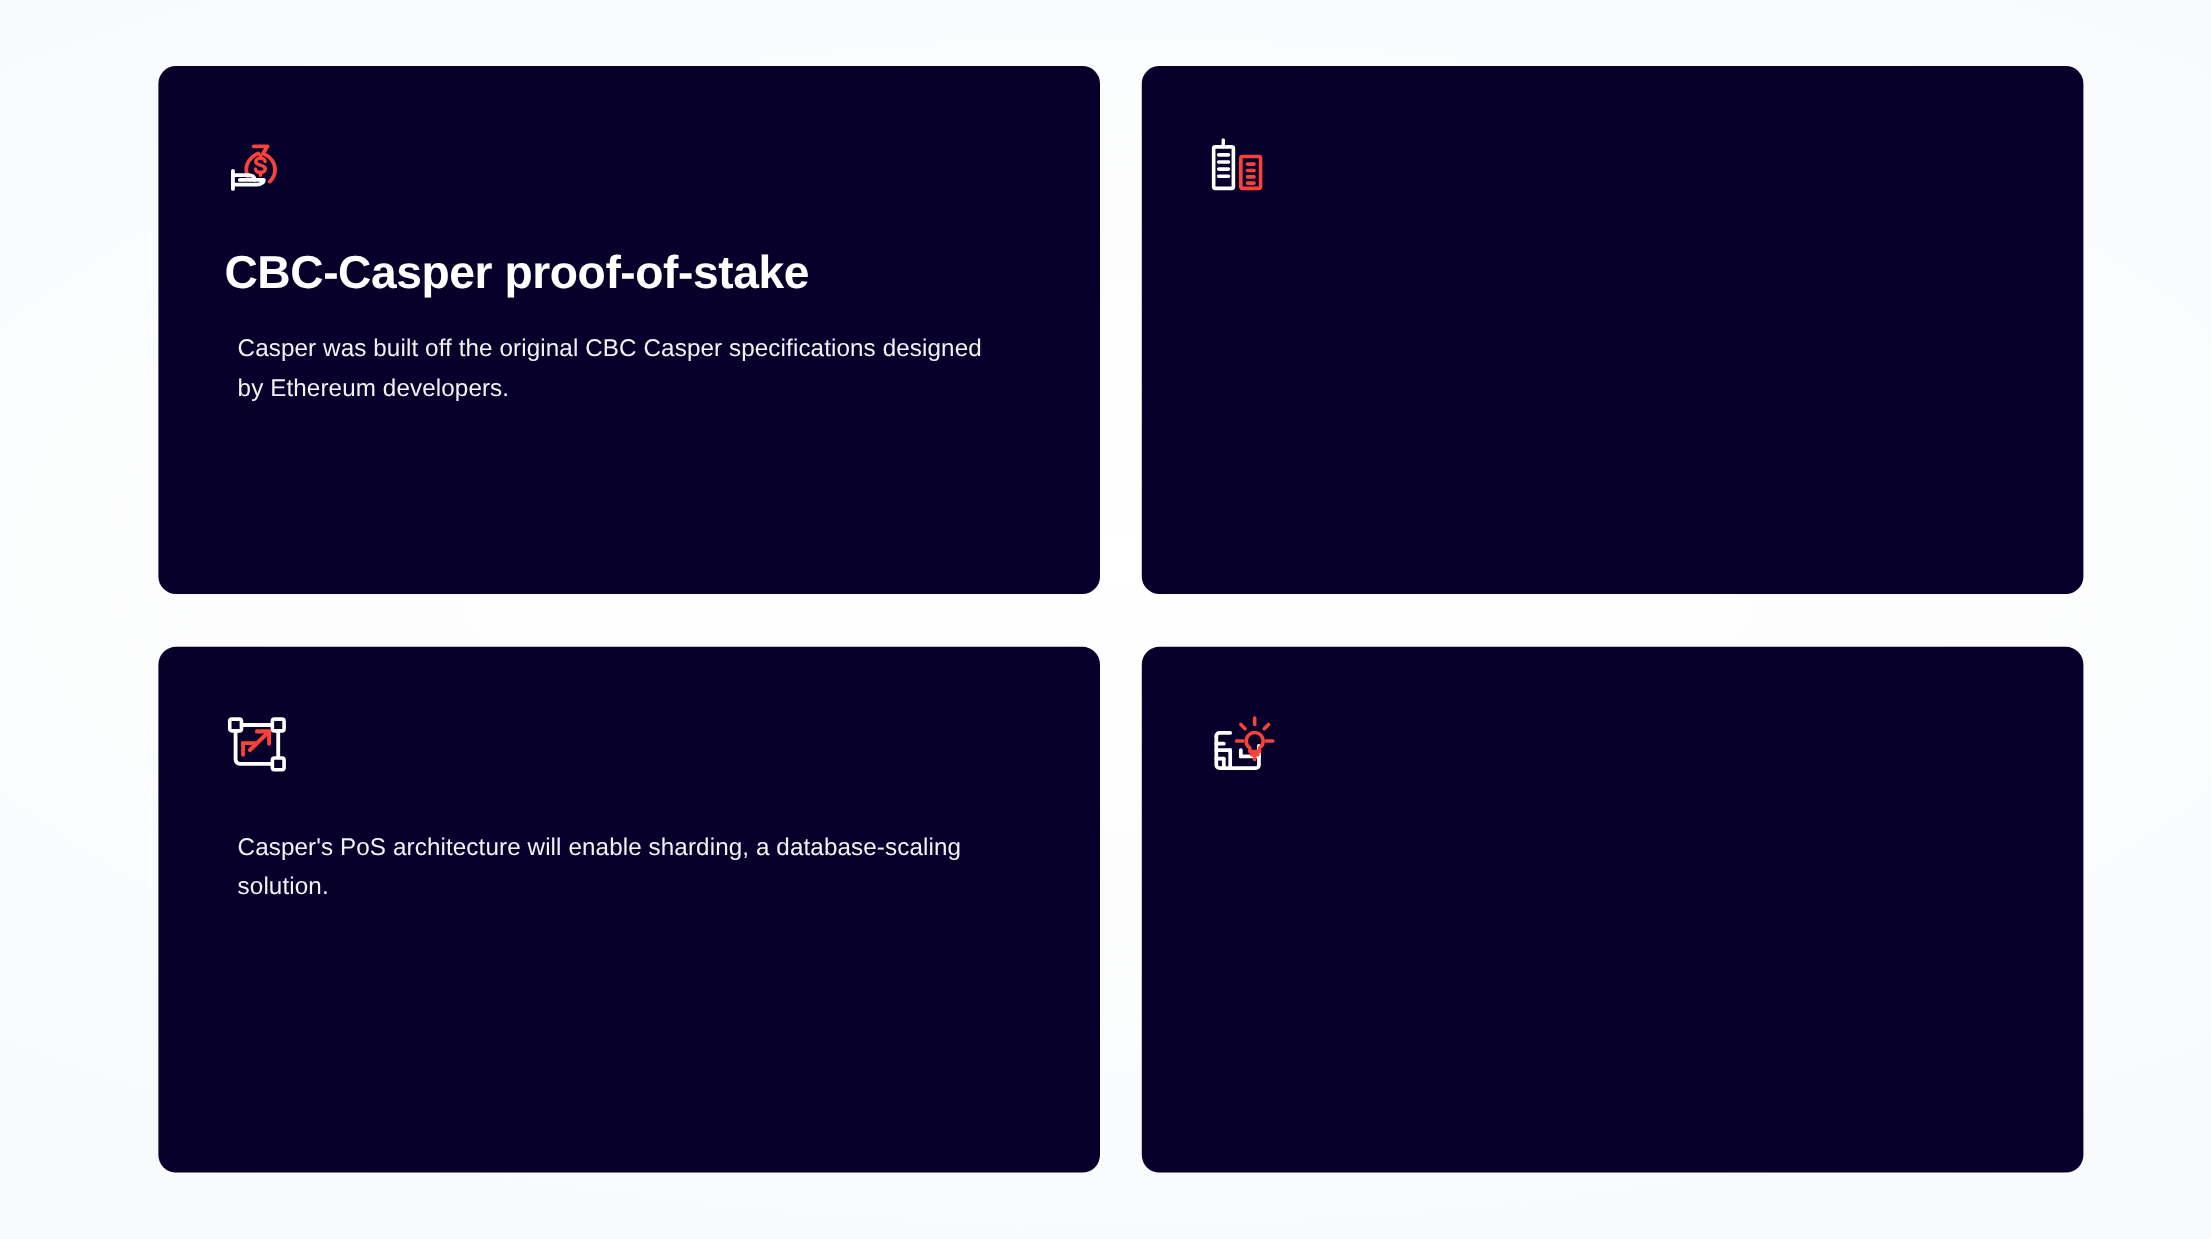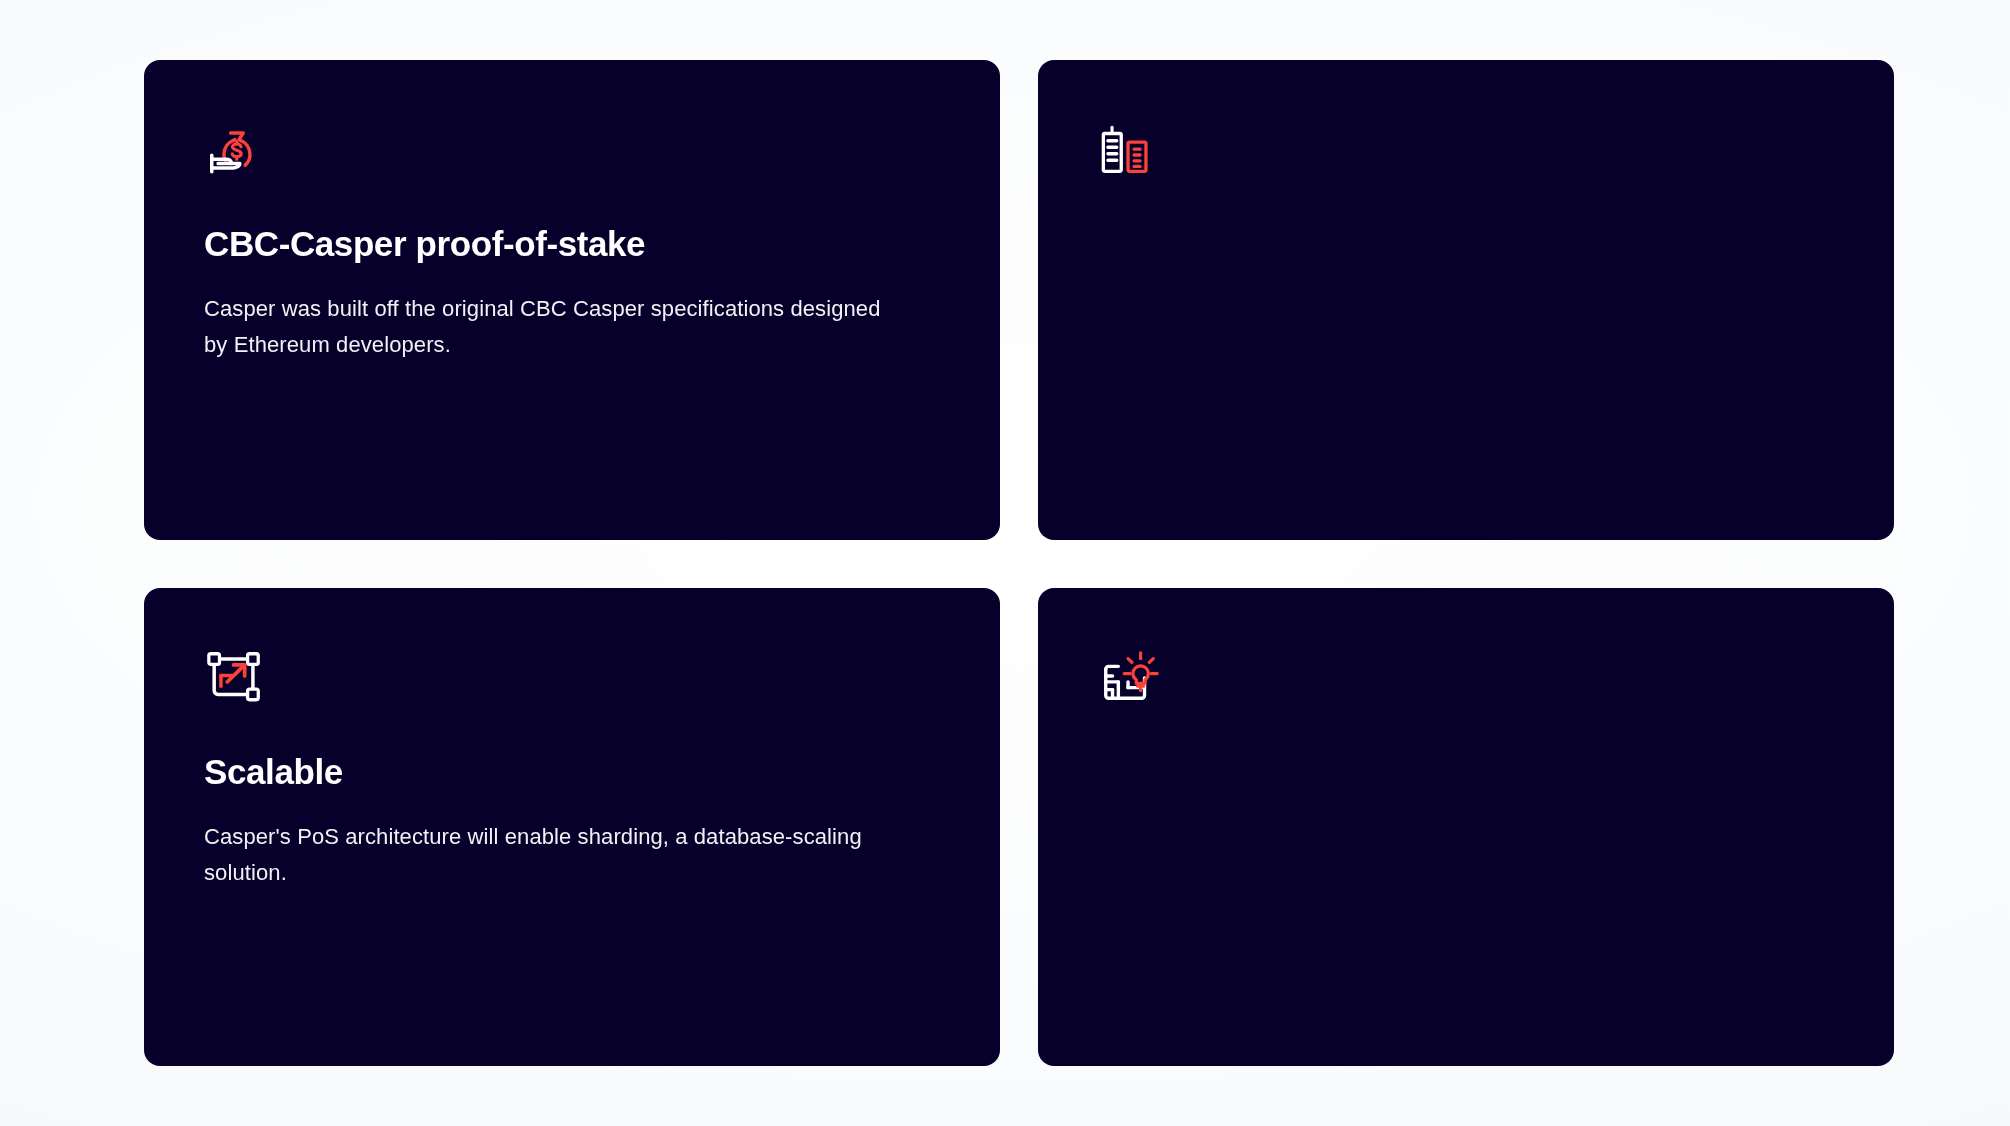--- a/index.html
+++ b/index.html
@@ -48,34 +48,35 @@
   .card-icon {
     width: 62px;
     height: 62px;
     display: block;
     margin-bottom: 44px;
   }
   .card-icon svg { display:block; width:100%; height:100%; }
 
   .card-title {
     color: #ffffff;
-    font-size: 35px;
+    font-size: 42px;
     font-weight: 700;
     letter-spacing: -0.4px;
     line-height: 1.15;
     margin-bottom: 27px;
   }
 
   .card-body {
     color: #f2f2f6;
     font-size: 22px;
     font-weight: 400;
     line-height: 1.62;
     letter-spacing: 0.1px;
     max-width: 700px;
+    margin-left: 12px;
   }
 </style>
 </head>
 <body>
 
 <div class="page-bg"></div>
 
 <div class="cards-grid">
 
   <div class="feature-card">
@@ -122,21 +123,20 @@
         <rect x="5" y="8" width="11" height="11" rx="2" fill="#06002a" stroke="#ffffff" stroke-width="3.4"></rect>
         <rect x="45" y="8" width="11" height="11" rx="2" fill="#06002a" stroke="#ffffff" stroke-width="3.4"></rect>
         <rect x="45" y="44.5" width="11" height="11" rx="2" fill="#06002a" stroke="#ffffff" stroke-width="3.4"></rect>
 
         <path d="M17.5 41.5 L17.5 30.5" stroke="#f9423a" stroke-width="3.6" stroke-linecap="round"></path>
         <path d="M17.5 30.5 L29.5 30.5" stroke="#f9423a" stroke-width="3.6" stroke-linecap="round"></path>
         <path d="M24 37 L41.5 20" stroke="#f9423a" stroke-width="3.8" stroke-linecap="round"></path>
         <path d="M30.5 19.5 L42 19.5 L42 31" stroke="#f9423a" stroke-width="3.8" stroke-linecap="round" stroke-linejoin="round"></path>
       </svg>
     </span>
-    <h3 class="card-title">Scalable</h3>
     <p class="card-body">Casper's PoS architecture will enable sharding, a database-scaling solution.</p>
   </div>
 
   <div class="feature-card">
     <span class="card-icon">
       <svg viewBox="0 0 64 64" fill="none" xmlns="http://www.w3.org/2000/svg">
 
         <path d="M8 24 L8 51 C8 52.7 9.3 54 11 54 L45 54 C46.7 54 48 52.7 48 51 L48 33" stroke="#ffffff" stroke-width="3.5" stroke-linecap="round" stroke-linejoin="round"></path>
         <path d="M8 24 C8 22.3 9.3 21 11 21 L21 21" stroke="#ffffff" stroke-width="3.5" stroke-linecap="round" stroke-linejoin="round"></path>
 

